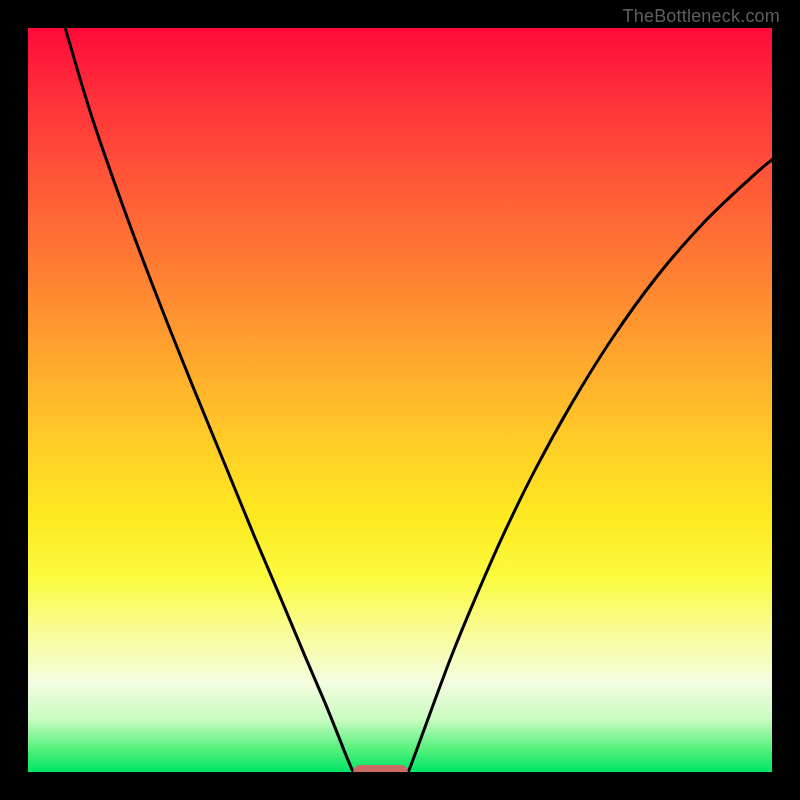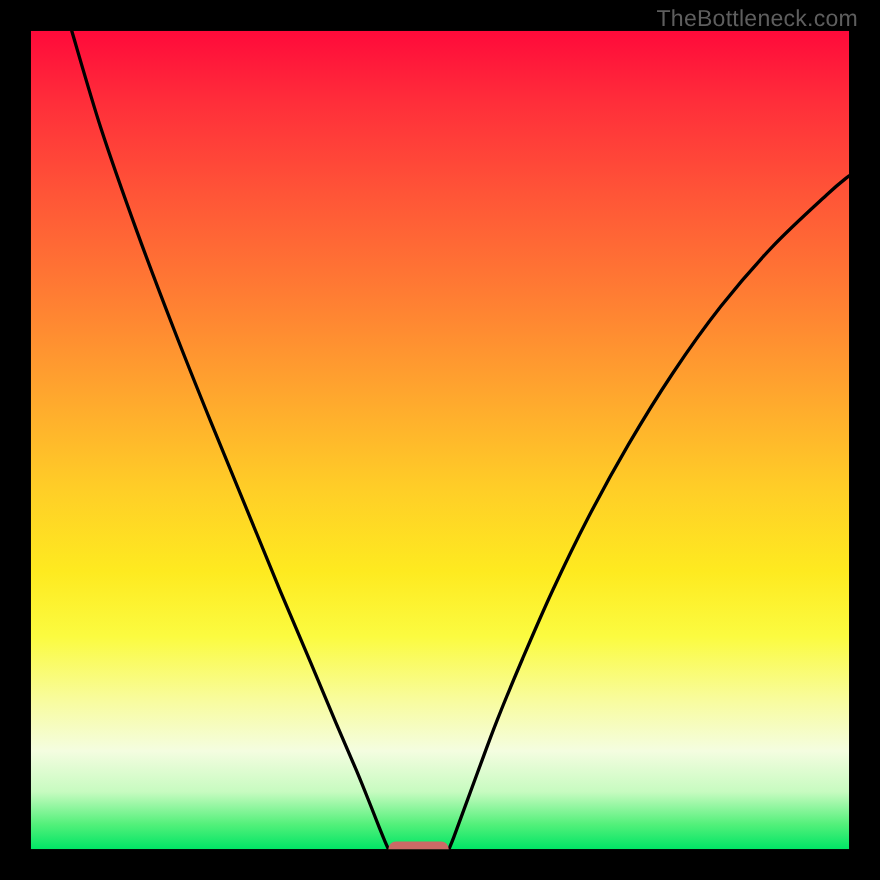--- a/index.html
+++ b/index.html
@@ -54,21 +54,21 @@
     position: absolute;
     background: #cc6a66;
     border-radius: 7px;
     height: 14px;
   }
   .watermark {
     position: absolute;
     top: 6px;
     right: 20px;
     color: #5e5e5e;
-    font-size: 21px;
+    font-size: 18px;
     font-weight: 500;
     letter-spacing: 0.2px;
   }
   svg.curves {
     position: absolute;
     left: 0;
     top: 0;
     width: 100%;
     height: 100%;
   }

